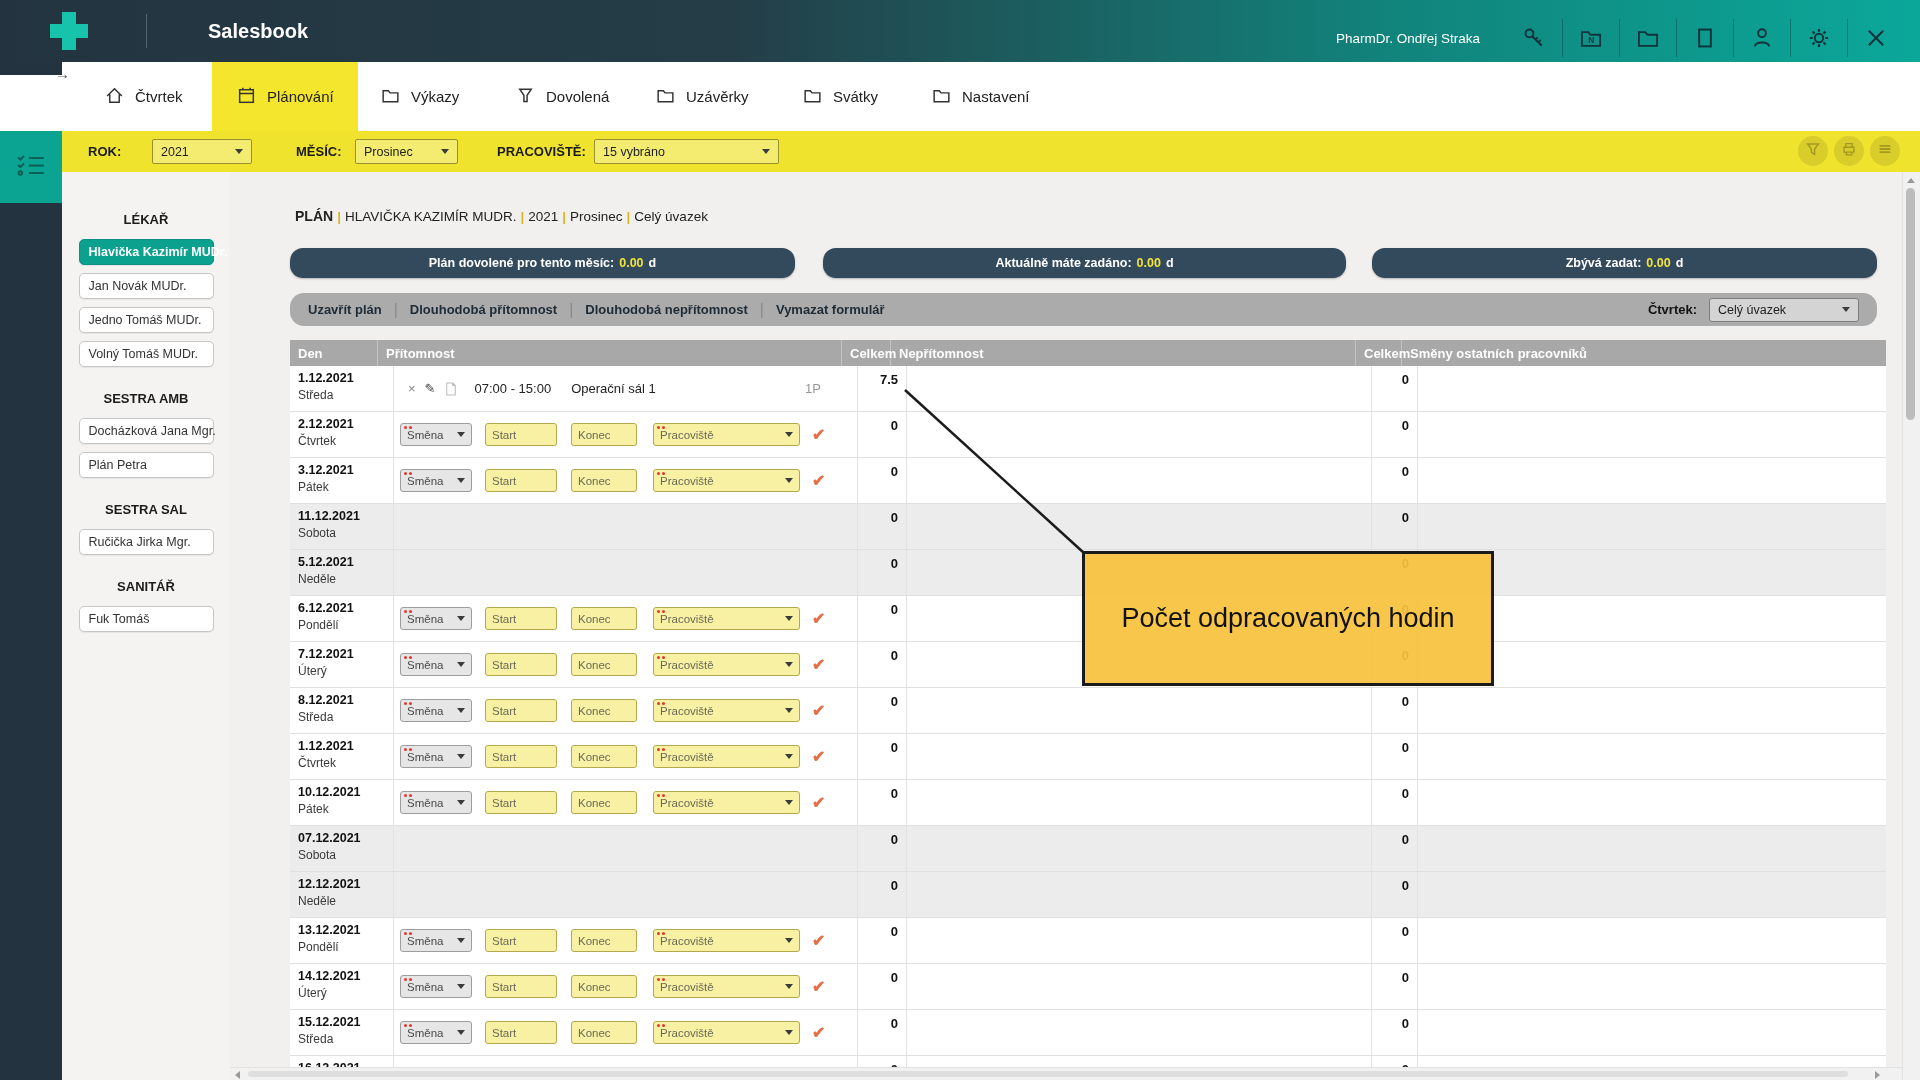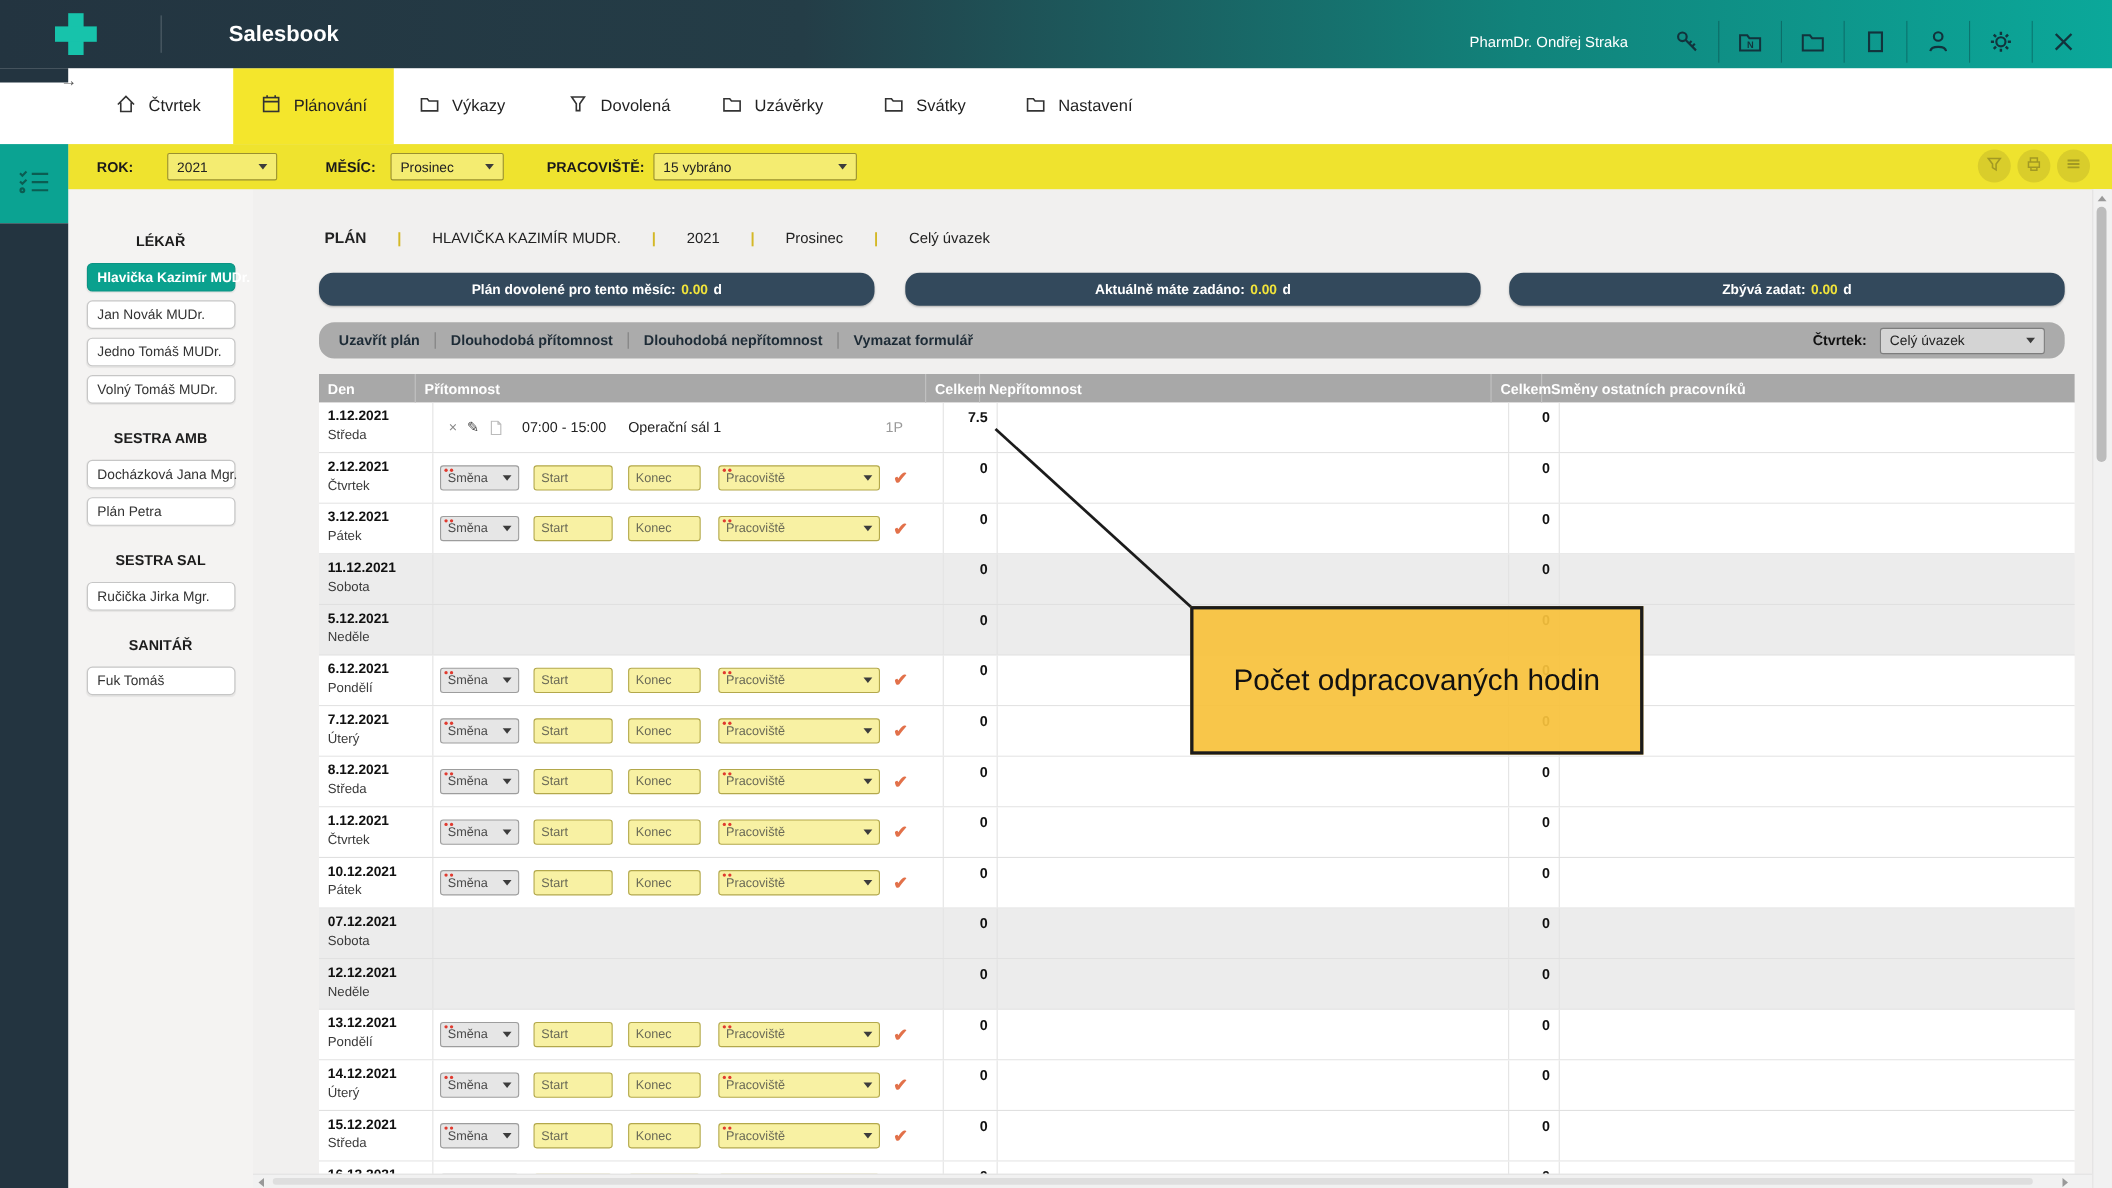--- a/index.html
+++ b/index.html
@@ -52,21 +52,21 @@
   .group-title{text-align:center;font-weight:bold;font-size:13px;color:#1c1c1c;margin-top:24px}
   .group-title.first{margin-top:40px}
   .staff-item{margin:8px auto 0;width:135px;height:26px;box-sizing:border-box;background:#fff;
      border:1px solid #c6c6c6;border-radius:5px;display:flex;align-items:center;padding-left:9px;
      font-size:12.5px;color:#333;box-shadow:0 1px 1px rgba(0,0,0,.06);cursor:pointer;white-space:nowrap}
   .staff-item.selected{background:#0aa18e;border-color:#0a9384;color:#fff;font-weight:bold}
   .group-title + .staff-item{margin-top:12px}
 
   
   .main{position:absolute;left:230px;top:172px;width:1672px;height:908px;overflow:hidden}
-  .breadcrumb{position:absolute;left:65px;top:36px;display:flex;gap:28px;align-items:center;
+  .breadcrumb{position:absolute;left:65px;top:36px;display:flex;gap:4px;align-items:center;
      font-size:13.5px;color:#222;white-space:nowrap}
   .bc-first{font-weight:bold;font-size:14px}
   .bc-sep{color:#d4b826;font-weight:bold}
 
   .pill{position:absolute;top:76px;height:30px;border-radius:13px;background:#33495c;
      display:flex;align-items:center;justify-content:center;gap:5px;color:#fff;
      font-size:12.5px;font-weight:bold;box-shadow:0 1px 2px rgba(0,0,0,.25)}
   .pill .value{color:#f2e43a}
   .pill1{left:60px;width:505px}.pill2{left:593px;width:523px}.pill3{left:1142px;width:505px}
 

